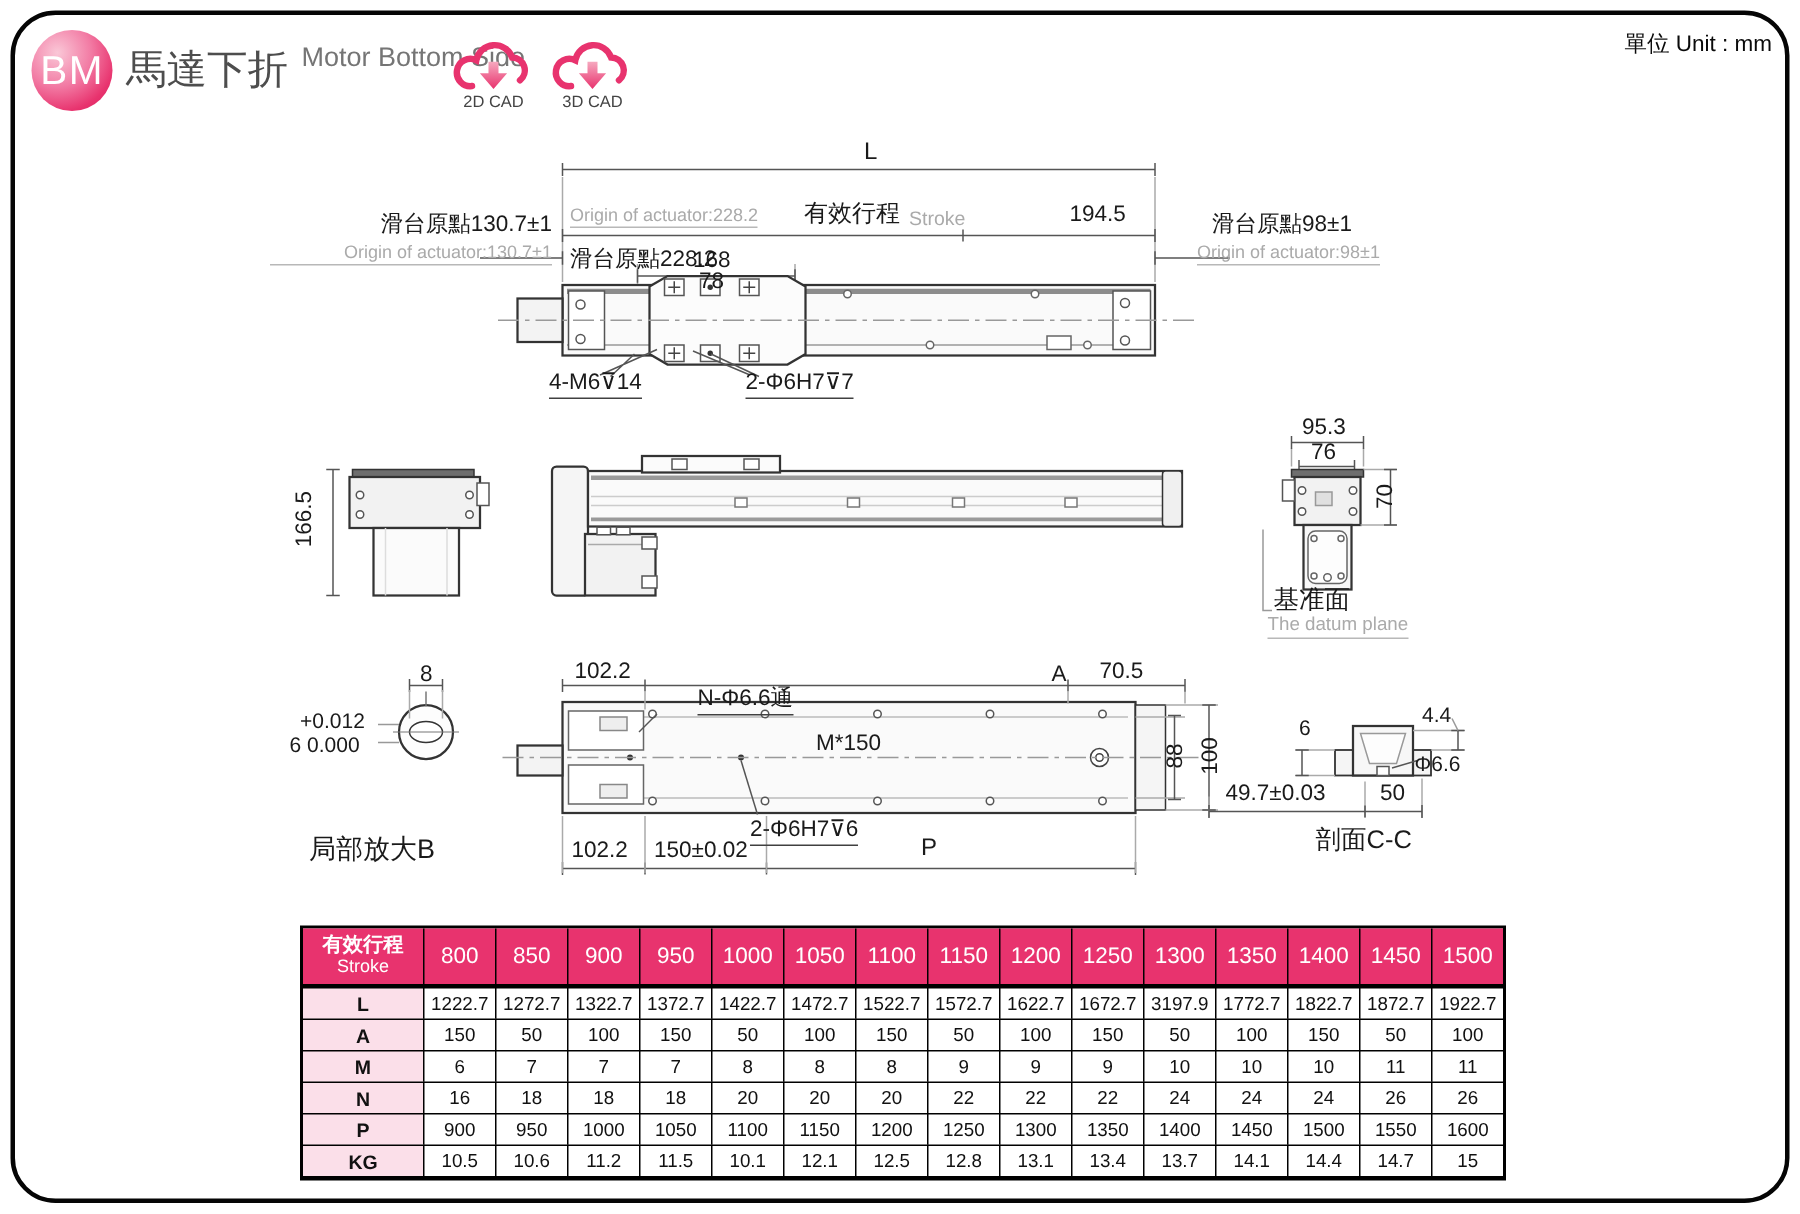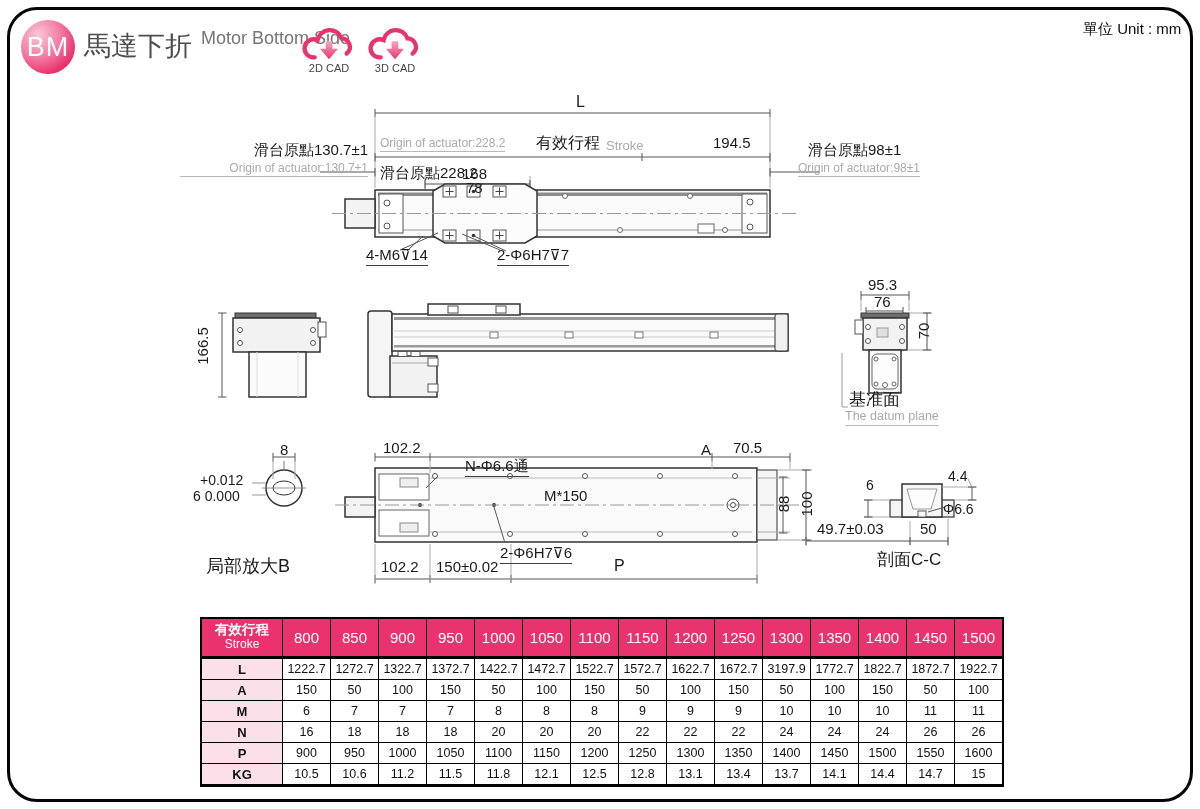--- a/index.html
+++ b/index.html
@@ -393,21 +393,21 @@
       <div class="td">1400</div>
       <div class="td">1450</div>
       <div class="td">1500</div>
       <div class="td">1550</div>
       <div class="td">1600</div>
       <div class="td rowlab">KG</div>
       <div class="td">10.5</div>
       <div class="td">10.6</div>
       <div class="td">11.2</div>
       <div class="td">11.5</div>
-      <div class="td">11.8</div>
+      <div class="td">10.1</div>
       <div class="td">12.1</div>
       <div class="td">12.5</div>
       <div class="td">12.8</div>
       <div class="td">13.1</div>
       <div class="td">13.4</div>
       <div class="td">13.7</div>
       <div class="td">14.1</div>
       <div class="td">14.4</div>
       <div class="td">14.7</div>
       <div class="td">15</div>

